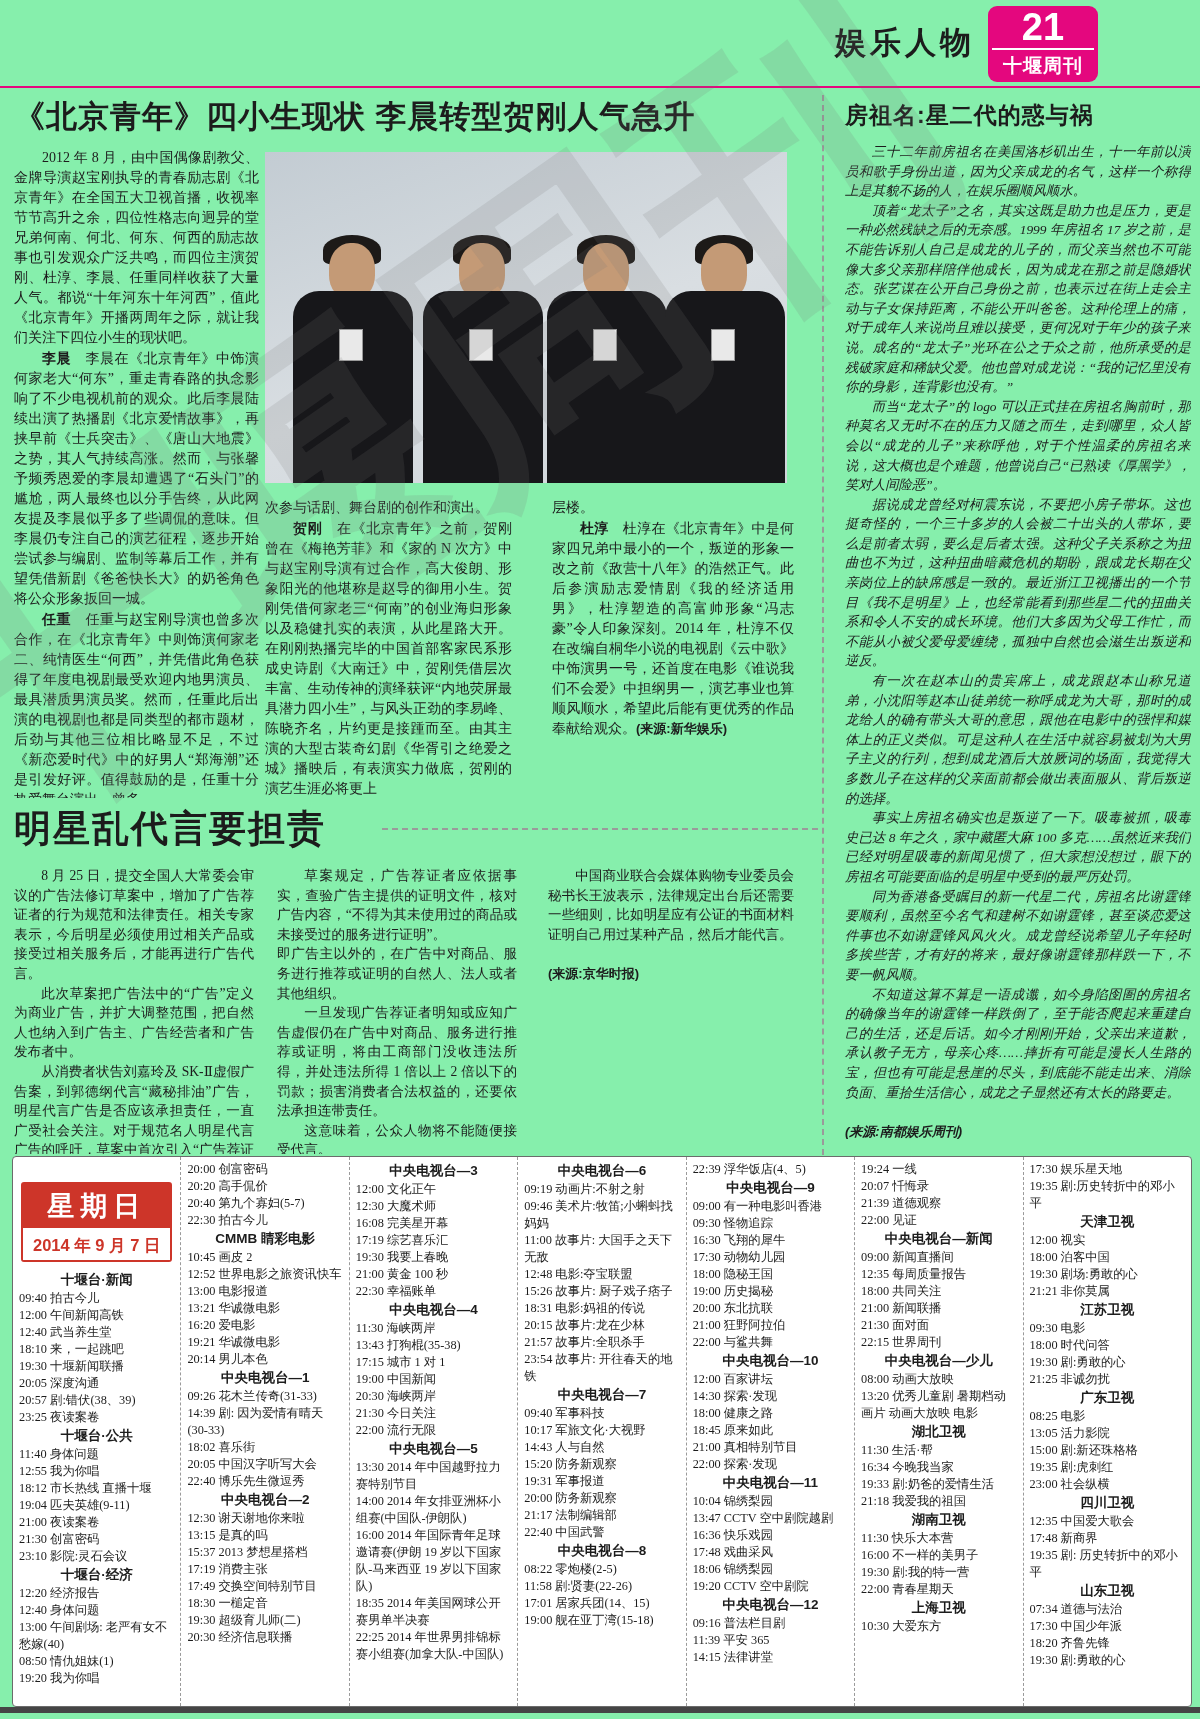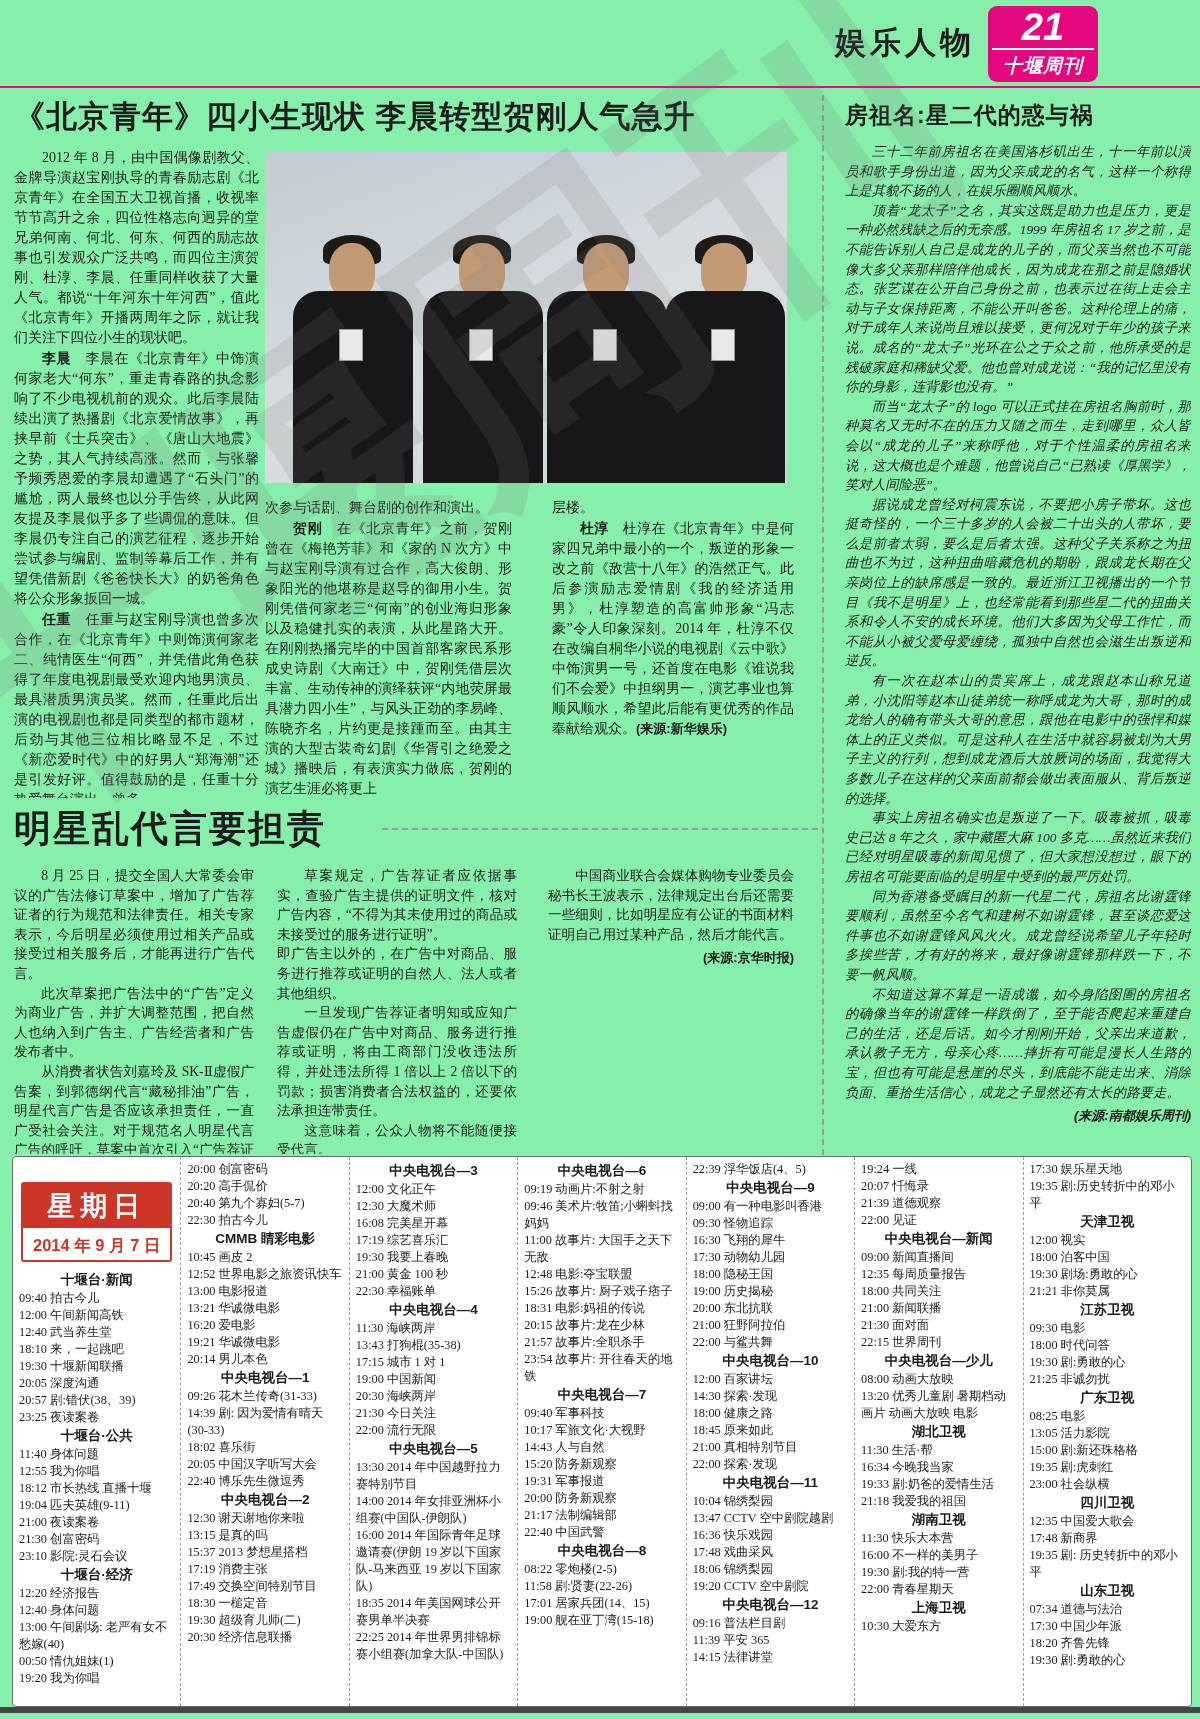--- a/index.html
+++ b/index.html
@@ -4,35 +4,35 @@
 <style>
   html,body{margin:0;padding:0;background:#888;}
   #page{position:relative;width:1200px;height:1719px;background:#86efac;overflow:hidden;
         font-family:"Liberation Serif","DejaVu Serif",serif;color:#1c1c1c;}
   
   .mast-section{position:absolute;top:22px;left:0;width:975px;text-align:right;
         font-family:"Liberation Sans","DejaVu Sans",sans-serif;font-weight:bold;font-size:31px;letter-spacing:4px;}
   .mast-editor{position:absolute;top:60px;left:0;width:975px;text-align:right;
         font-family:"Liberation Sans","DejaVu Sans",sans-serif;font-weight:bold;font-style:italic;font-size:14px;color:#222;}
   .mast-box{position:absolute;top:6px;left:988px;width:110px;height:76px;border-radius:9px;
-        background:#e4077e;color:#fff;text-align:center;font-family:"Liberation Sans","DejaVu Sans",sans-serif;font-style:italic;}
+        background:#e4077e;color:#fff;text-align:center;font-family:"Liberation Sans","DejaVu Sans",sans-serif;}
   .mast-box .pagenum{font-size:38px;font-weight:bold;line-height:42px;border-bottom:2px solid #fff;margin:0 4px;}
   .mast-box .pub{font-size:19px;font-weight:bold;line-height:32px;letter-spacing:1px;}
   .mast-rule{position:absolute;top:86px;left:0;width:1200px;height:2px;background:#e4077e;}
   
   .headline{position:absolute;top:96px;left:14px;width:800px;font-size:31px;font-weight:bold;
         font-family:"Liberation Sans","DejaVu Sans",sans-serif;letter-spacing:1px;}
   
   .col{position:absolute;overflow:hidden;text-align:justify;font-size:14px;line-height:20px;}
   .para{margin:0;text-indent:2em;}
   .para.cont{text-indent:0;}
   .para b.lead{font-family:"Liberation Sans","DejaVu Sans",sans-serif;}
   .para b.tail{font-family:"Liberation Sans","DejaVu Sans",sans-serif;font-size:13px;}
-  .source-line{text-align:right;font-family:"Liberation Sans","DejaVu Sans",sans-serif;
-        font-weight:bold;font-size:13px;margin-top:4px;}
+  .source-line{font-family:"Liberation Sans","DejaVu Sans",sans-serif;
+        font-weight:bold;font-size:13px;margin-top:20px;}
   
   #m-col1{top:148px;left:14px;width:245px;height:650px;}
   #photo{position:absolute;top:152px;left:265px;width:522px;height:331px;
         background:linear-gradient(160deg,#c3ccd3 0%,#d9dee2 55%,#cfd5da 100%);overflow:hidden;}
   .person{position:absolute;bottom:-10px;width:120px;height:250px;}
   .person .head{position:absolute;top:0;left:36px;width:46px;height:56px;border-radius:46% 46% 42% 42%;background:#c49a76;}
   .person .hair{position:absolute;top:-8px;left:30px;width:58px;height:30px;border-radius:50% 50% 20% 20%;background:#1d1a18;}
   .person .body{position:absolute;top:48px;left:0;width:120px;height:210px;border-radius:26px 26px 0 0;background:#17171a;}
   .person .badge{position:absolute;top:86px;left:46px;width:22px;height:30px;background:#e9e9e9;border:1px solid #999;}
   #m-col2{top:498px;left:265px;width:247px;height:300px;}
@@ -180,21 +180,21 @@
           <div class="tv-item">12:55 我为你唱</div>
           <div class="tv-item">18:12 市长热线 直播十堰</div>
           <div class="tv-item">19:04 匹夫英雄(9-11)</div>
           <div class="tv-item">21:00 夜读案卷</div>
           <div class="tv-item">21:30 创富密码</div>
           <div class="tv-item">23:10 影院:灵石会议</div>
           <div class="tv-channel">十堰台·经济</div>
           <div class="tv-item">12:20 经济报告</div>
           <div class="tv-item">12:40 身体问题</div>
           <div class="tv-item">13:00 午间剧场: 老严有女不愁嫁(40)</div>
-          <div class="tv-item">00:50 情仇姐妹(1)</div>
+          <div class="tv-item">08:50 情仇姐妹(1)</div>
           <div class="tv-item">19:20 我为你唱</div>
         </div>
     </div>
     <div class="tv-col">
         <div>
           <div class="tv-item">20:00 创富密码</div>
           <div class="tv-item">20:20 高手侃价</div>
           <div class="tv-item">20:40 第九个寡妇(5-7)</div>
           <div class="tv-item">22:30 拍古今儿</div>
           <div class="tv-channel">CMMB 睛彩电影</div>

